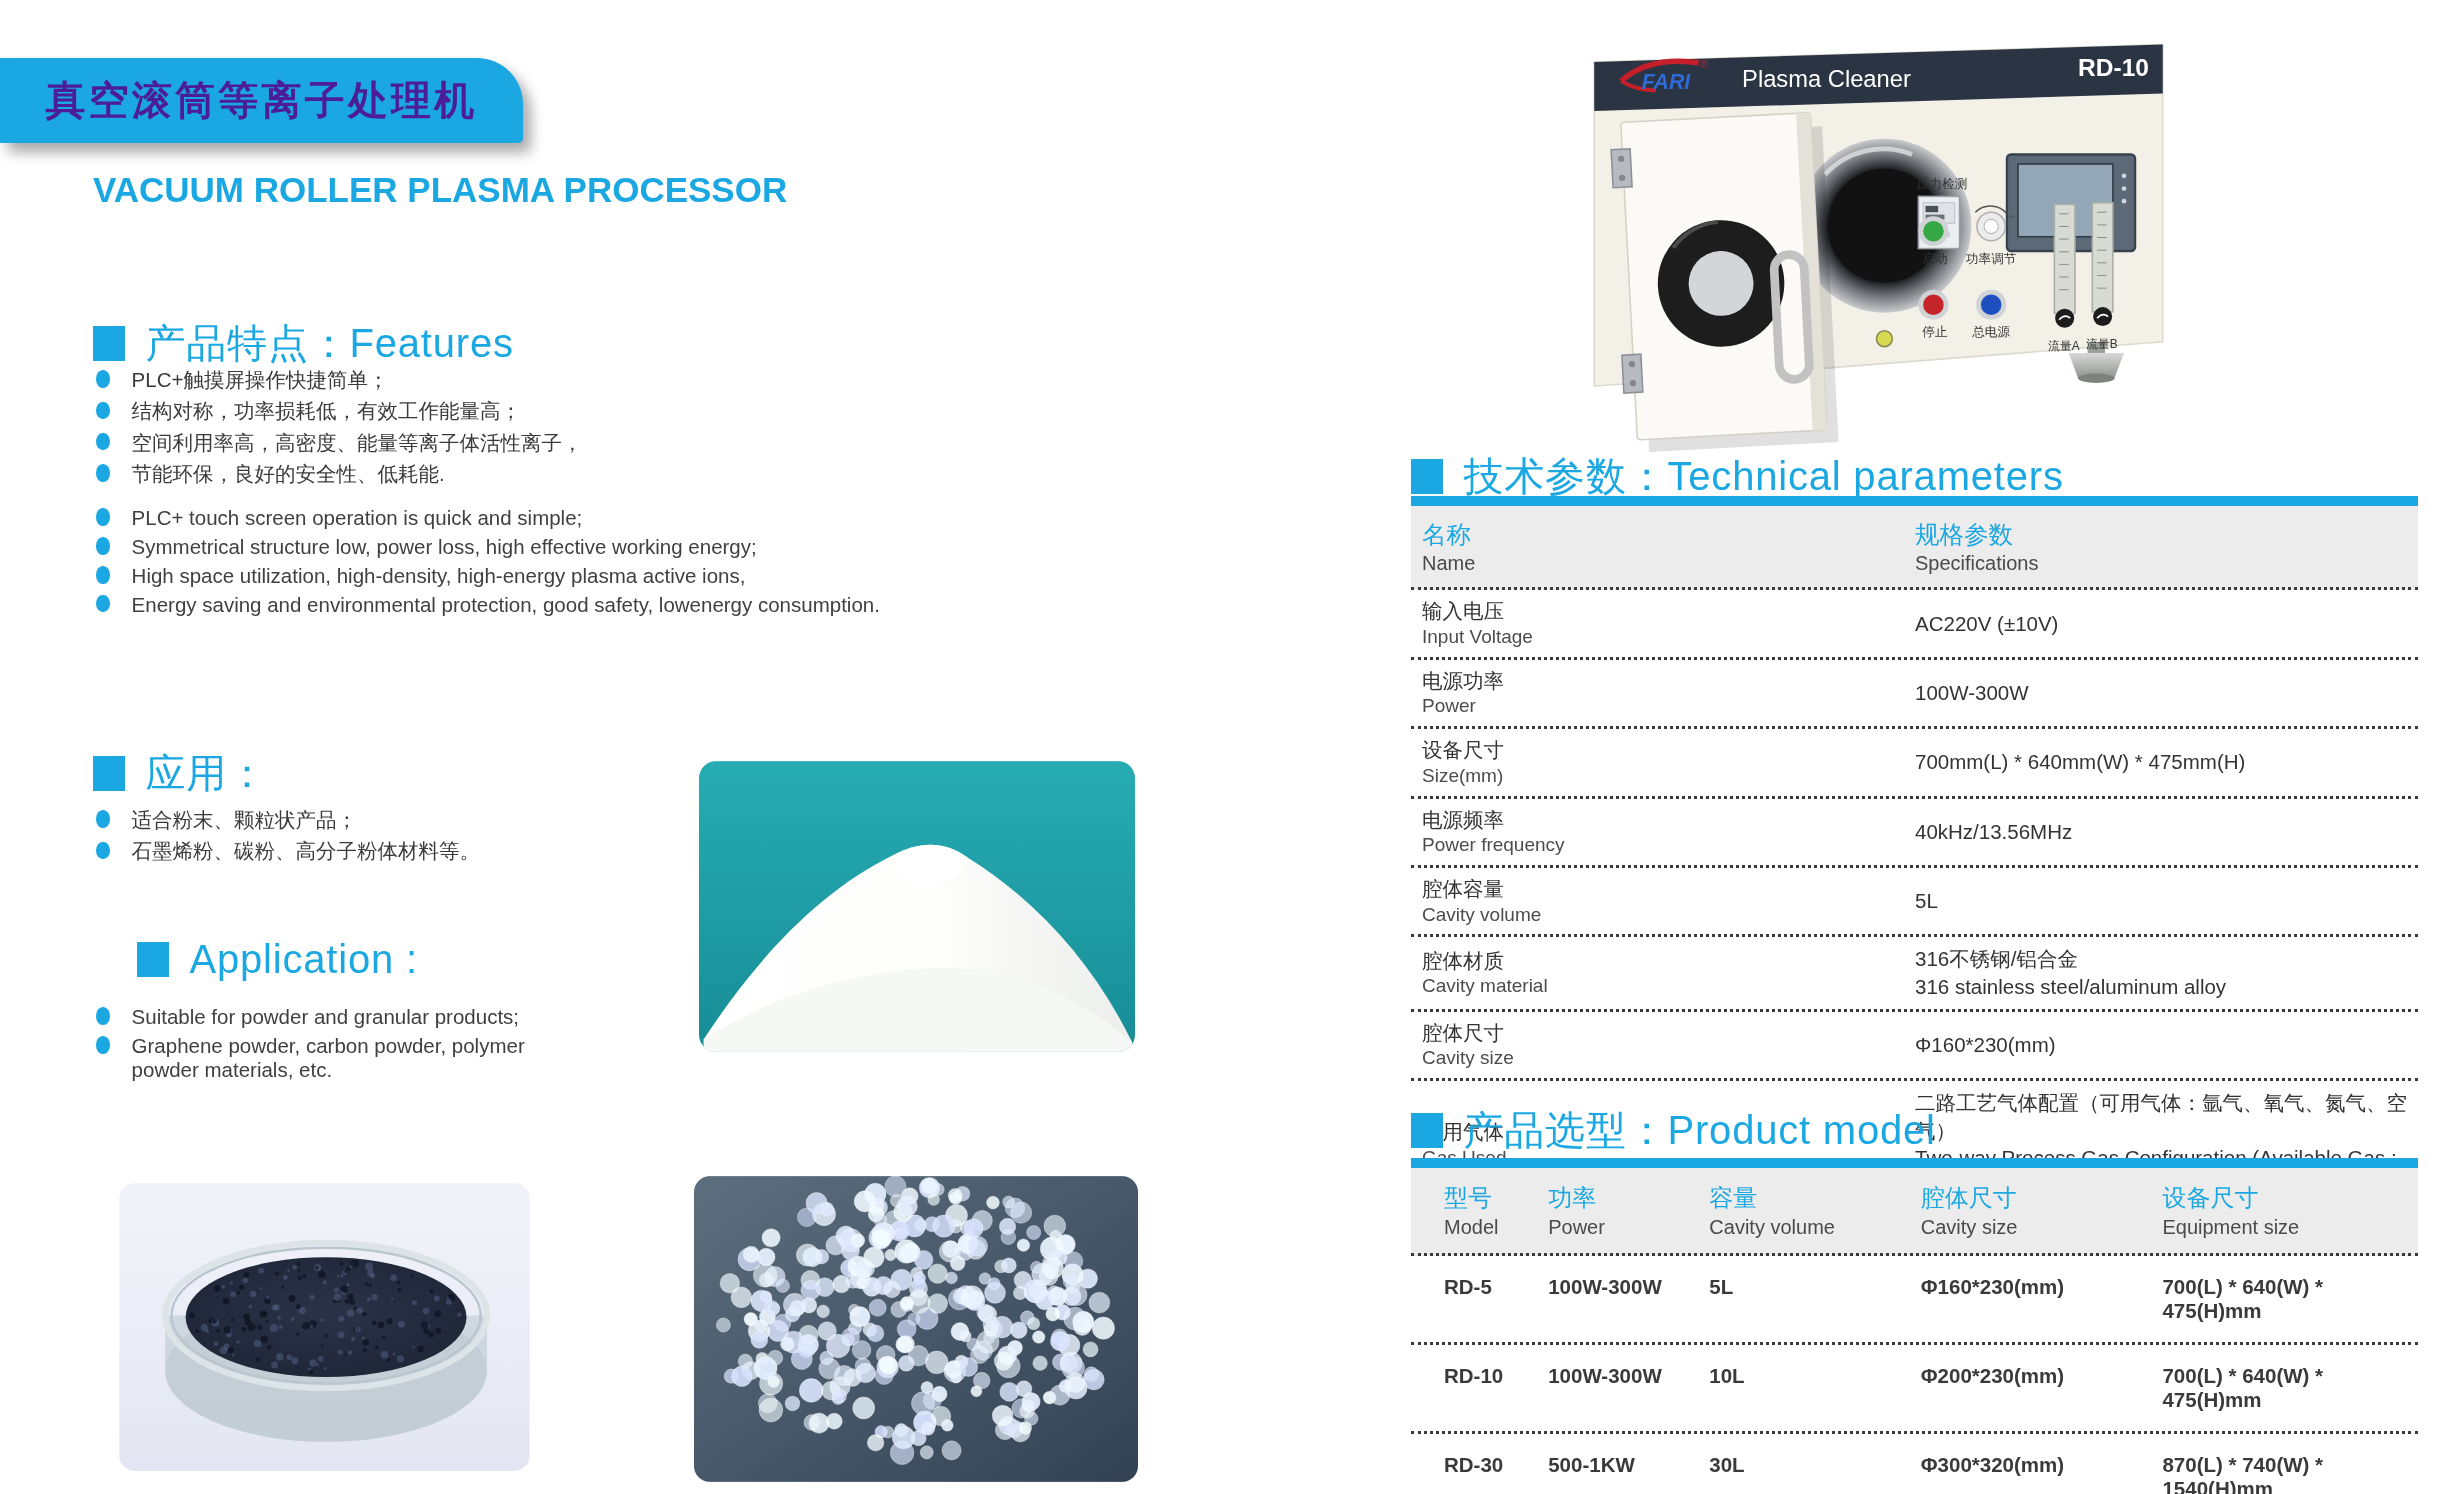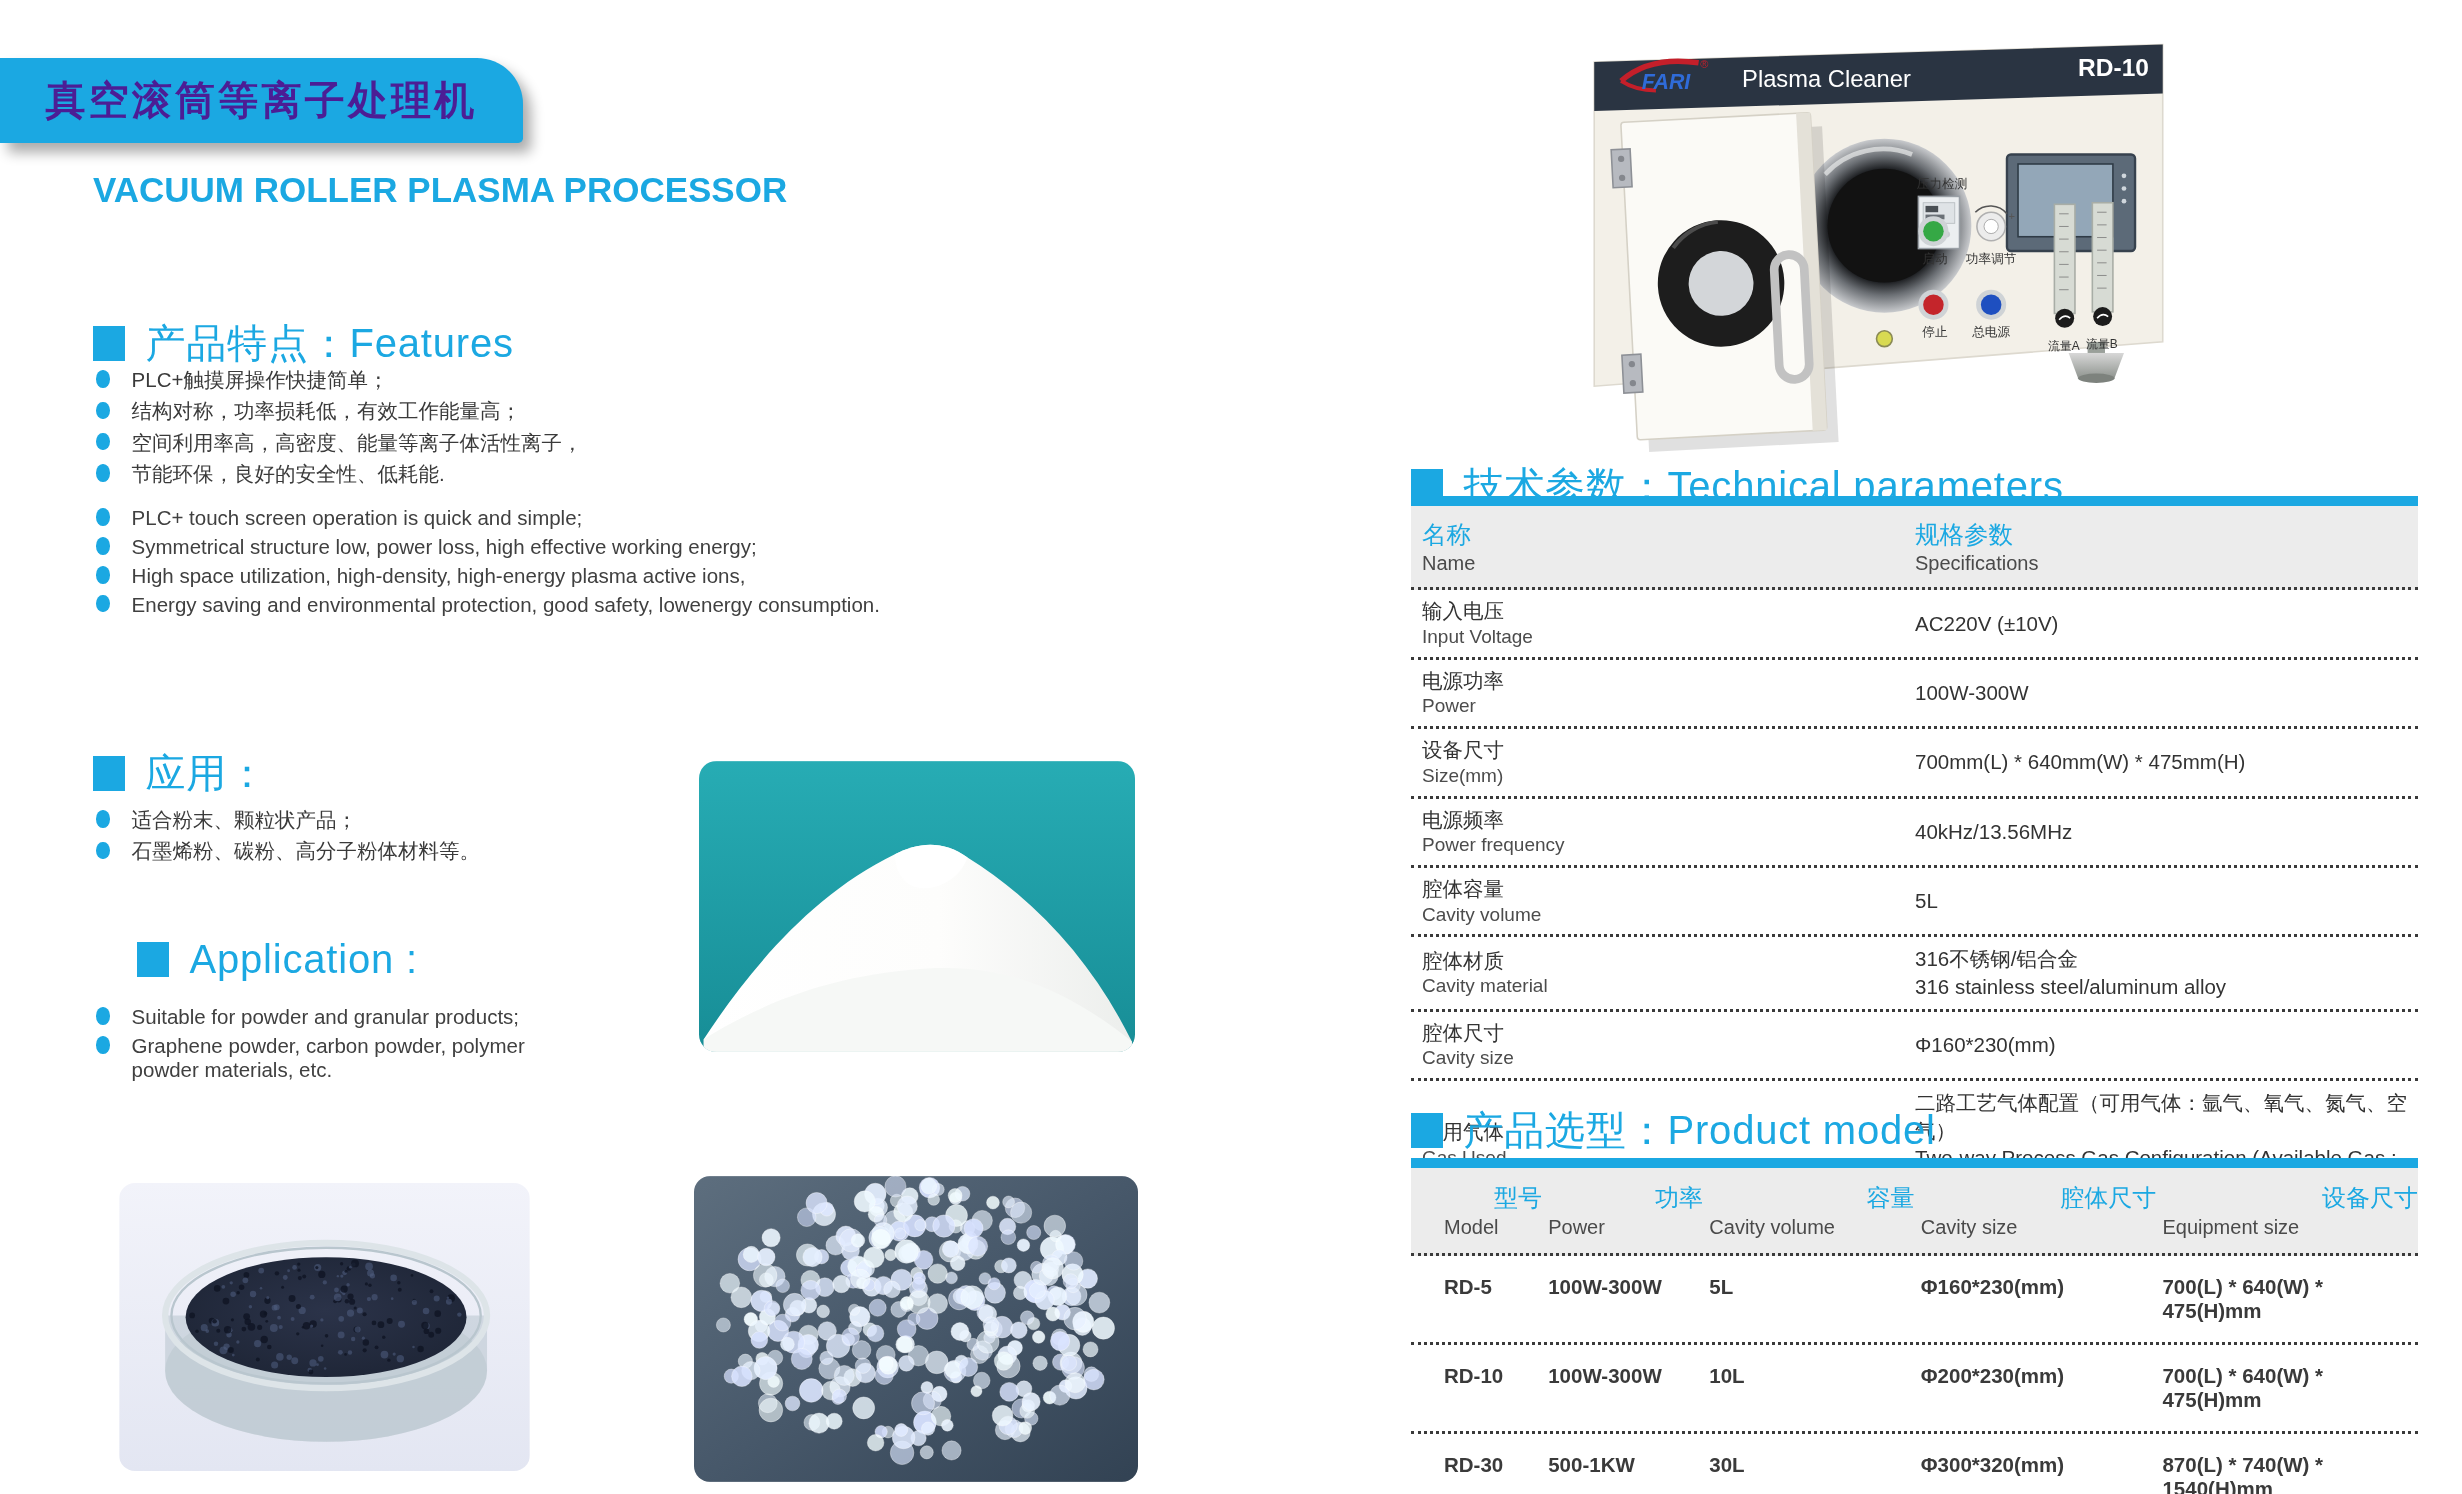--- a/index.html
+++ b/index.html
@@ -48,21 +48,21 @@
   .h-en{font-size:20px;color:#4a4a4a;display:block;line-height:1.2;}
   .trow{border-bottom:3.2px dotted #3a3a3a;padding:8px 0 8px 11px;min-height:44px;align-items:center;}
   .tname .zh{display:block;font-size:20.5px;color:#333;line-height:1.3;}
   .tname .en{display:block;font-size:19px;color:#4c4c4c;line-height:1.25;}
   .tval span{display:block;font-size:20.5px;color:#333;line-height:1.35;}
 
   .phead,.prow{display:grid;grid-template-columns:13% 16% 21% 24% 26%;}
   .phead{background:#ececec;padding:14.2px 0;border-bottom:3.2px dotted #3a3a3a;}
   .phead>div{padding-left:6.3px;}
   .phead>div:first-child{padding-left:33px;}
-  .p-zh{font-size:24px;color:#1BA8E2;display:block;line-height:1.35;text-align:right;}
+  .p-zh{font-size:24px;color:#1BA8E2;display:block;line-height:1.35;}
   .p-en{font-size:20px;color:#4a4a4a;display:block;line-height:1.2;}
   .prow{padding:19px 0;border-bottom:3.2px dotted #3a3a3a;}
   .prow>div{padding-left:6.3px;font-size:20.5px;font-weight:600;color:#3a3a3a;}
   .prow>div:first-child{padding-left:33px;}
 
   svg text{font-family:"Liberation Sans","DejaVu Sans",sans-serif;}
 </style>
 </head>
 <body>
 
@@ -791,21 +791,21 @@
           <circle cx="60" cy="448" r="4" fill="#84878d"></circle>
       </g>
       <circle cx="178" cy="328" r="80" fill="#1d1d1d"></circle>
       <circle cx="178" cy="328" r="41" fill="#d3d6d9"></circle>
       <path d="M120,280 A78,78 0 0 1 178,250" stroke="#4c4c4c" stroke-width="5" fill="none"></path>
       <rect x="246" y="296" width="38" height="158" rx="19" fill="none" stroke="#c2c2c2" stroke-width="11"></rect>
     </g>
   </svg>
 </div>
 
-<div class="abs sec-h" style="left:1411px;top:459px;">
+<div class="abs sec-h" style="left:1411px;top:449px;">
   <span class="sec-sq"></span>
   <span class="sec-t">技术参数：Technical parameters</span>
 </div>
 
 <div class="abs tbl" style="top:496px;">
   <div class="bluebar"></div>
   <div class="thead">
     <div>
         <span class="h-zh">名称</span>
         <span class="h-en">Name</span>

